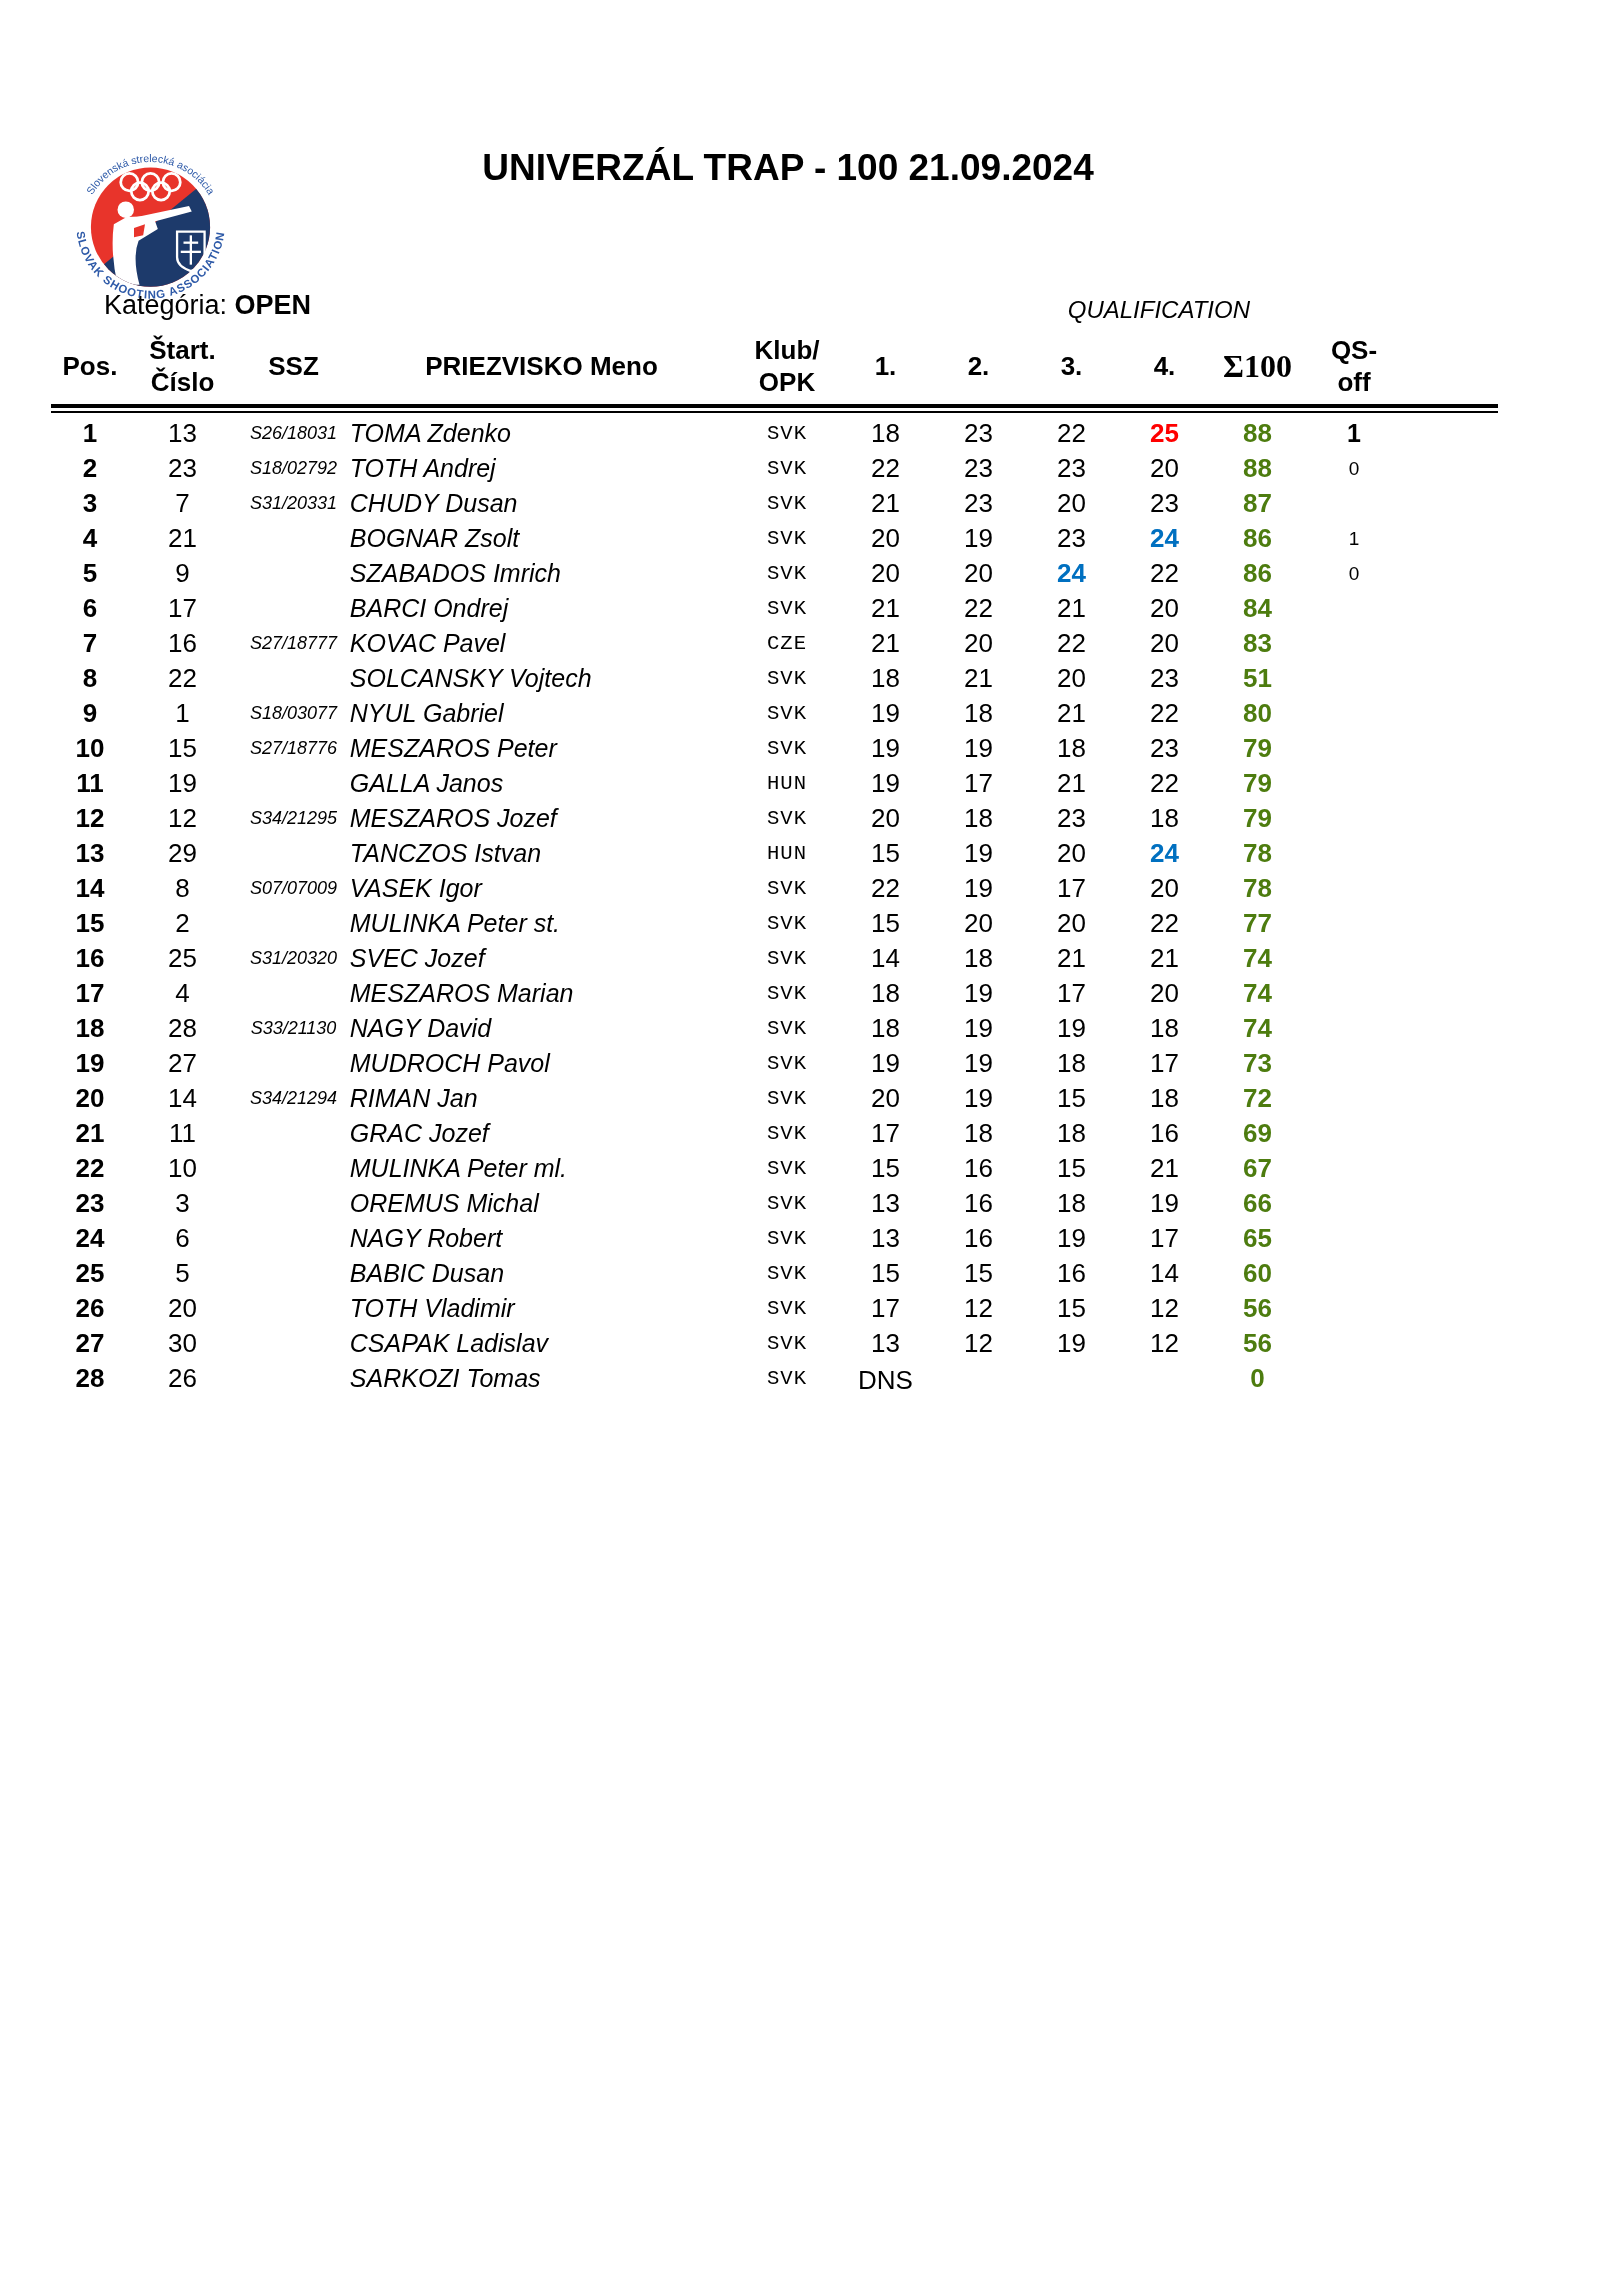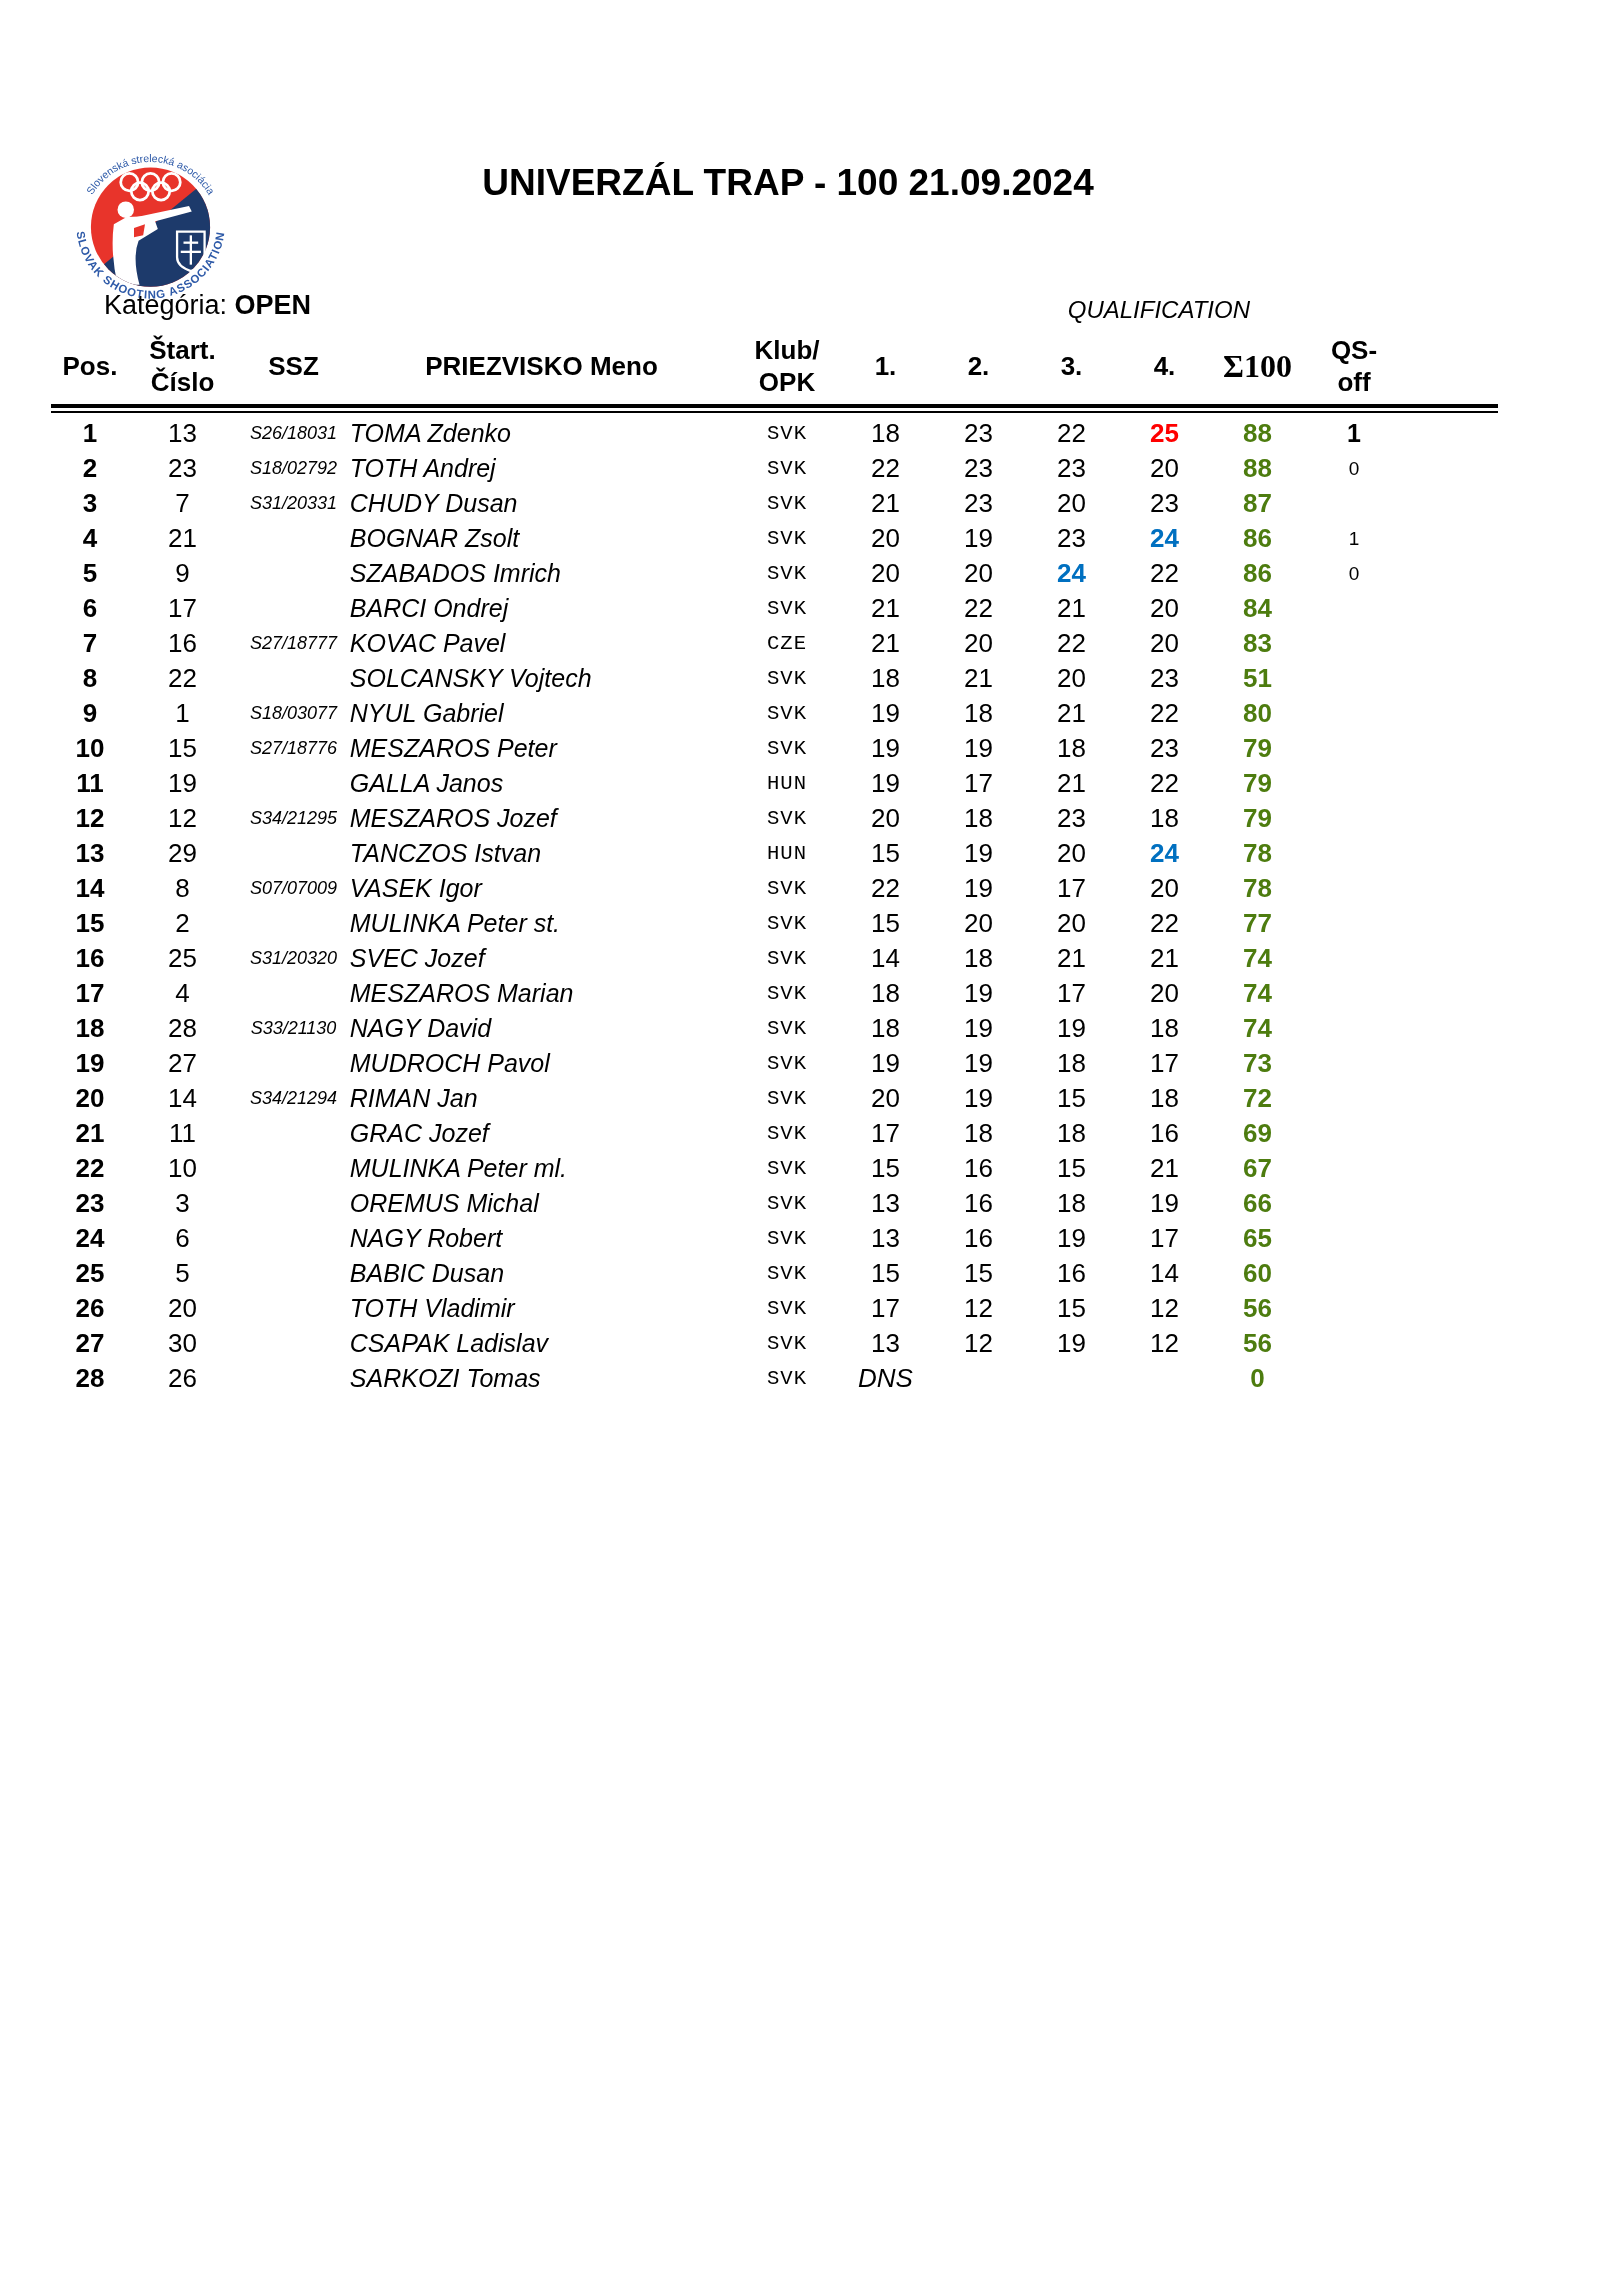--- a/index.html
+++ b/index.html
@@ -4,21 +4,21 @@
 <style>
   html,body{margin:0;padding:0;background:#ffffff;}
   #page{position:relative;width:1600px;height:2293px;background:#ffffff;overflow:hidden;
         font-family:"Liberation Sans",sans-serif;color:#000;}
 
   
   .logo{position:absolute;left:68px;top:140px;width:165px;height:165px;}
   .titles{position:absolute;left:340px;top:142px;width:896px;text-align:center;}
   .title1{font-size:29.6px;line-height:36px;}
   .title1 b{font-weight:bold;}
-  .title2{font-size:37px;font-weight:bold;line-height:43px;margin-top:19px;}
+  .title2{font-size:37px;font-weight:bold;line-height:43px;margin-top:4px;}
   .category{position:absolute;left:56px;top:290px;font-size:27px;margin-left:48px;}
   .category b{font-weight:bold;}
   .qualification{position:absolute;left:892px;top:296px;width:358px;text-align:right;
                  font-size:24px;font-style:italic;}
 
   
   .grid{display:grid;grid-template-columns:72px 113px 109px 387px 104px 93px 93px 93px 93px 93px 100px 94px;}
   .thead{position:absolute;left:54px;top:326px;width:1445px;height:79px;}
   .thead .hc{display:flex;flex-direction:column;justify-content:center;align-items:center;
              font-weight:bold;font-size:26px;line-height:32px;}
@@ -30,21 +30,21 @@
   .cell{display:flex;align-items:center;justify-content:center;font-size:26px;overflow:hidden;}
   .cell.pos{font-weight:bold;}
   .cell.ssz{font-style:italic;font-size:18px;}
   .cell.name{justify-content:flex-start;font-style:italic;font-size:25px;padding-left:1.8px;}
   .cell.club{font-family:"Liberation Mono",monospace;font-size:20.6px;letter-spacing:0.9px;}
   .cell.sum{font-weight:bold;color:#4d7c0f;}
   .cell.qs{font-size:19px;}
   .cell.qs.big{font-size:25px;font-weight:bold;}
   .cell .red{color:#FF0000;font-weight:bold;}
   .cell .blue{color:#0070C0;font-weight:bold;}
-  .cell.dns{font-style:italic;}
+  .cell.dns{align-items:flex-end;}
 </style>
 </head>
 <body>
 
 <div id="page">
 
   <svg class="logo" viewBox="0 0 180 180">
     <defs>
       <clipPath id="circleClip">
           <circle cx="90" cy="95" r="65"></circle>

